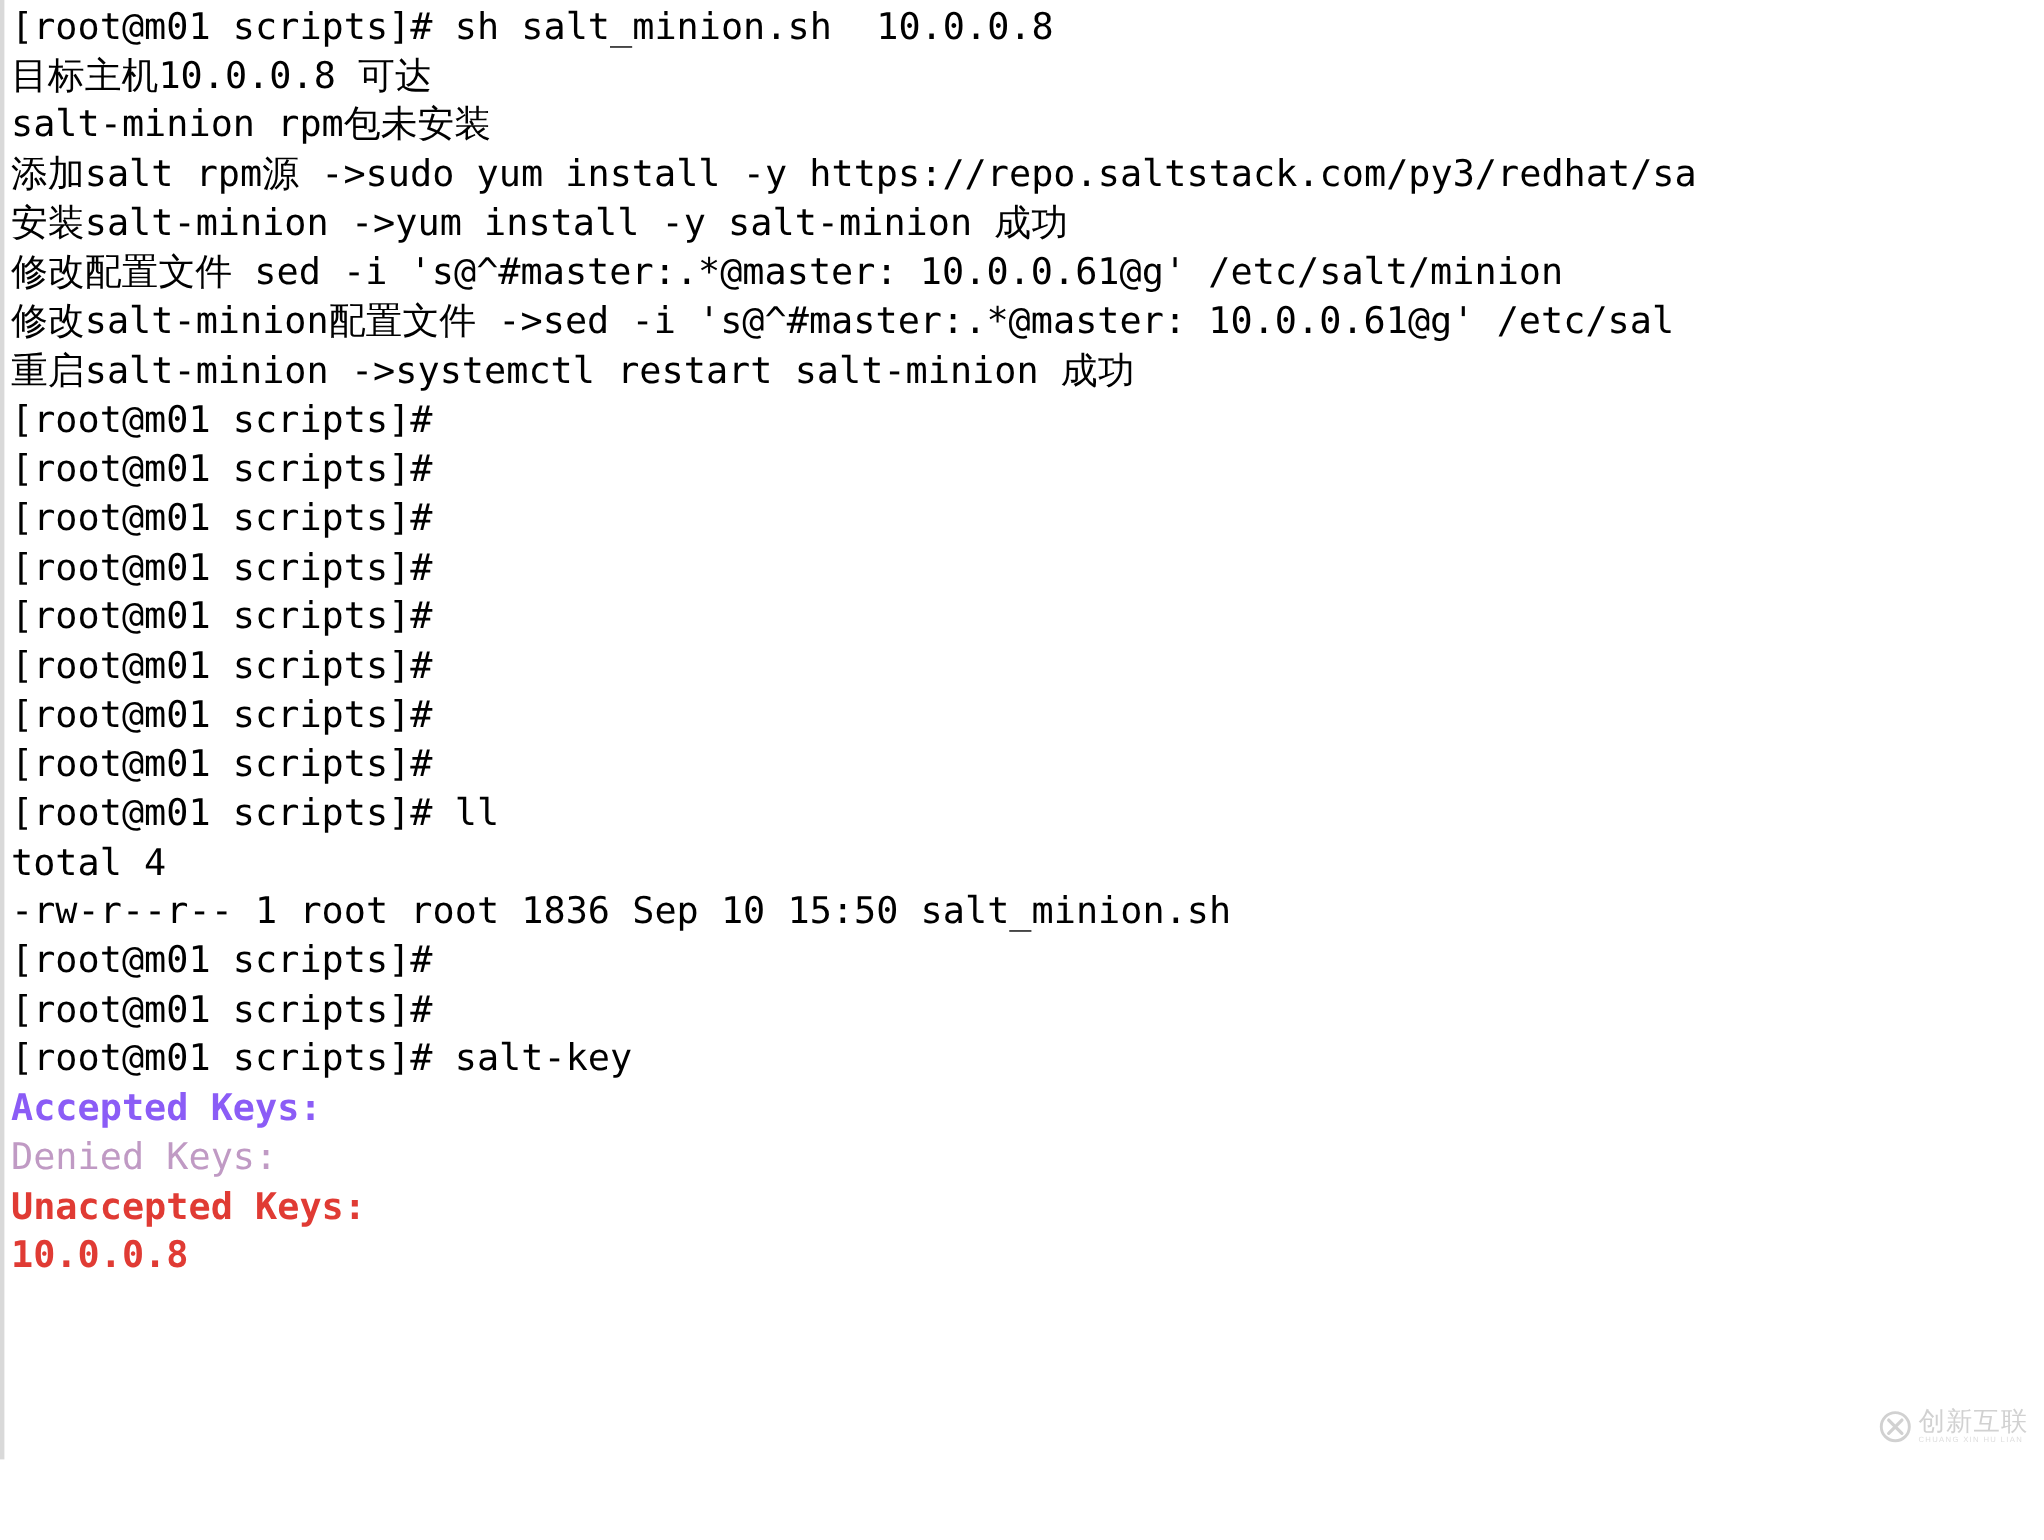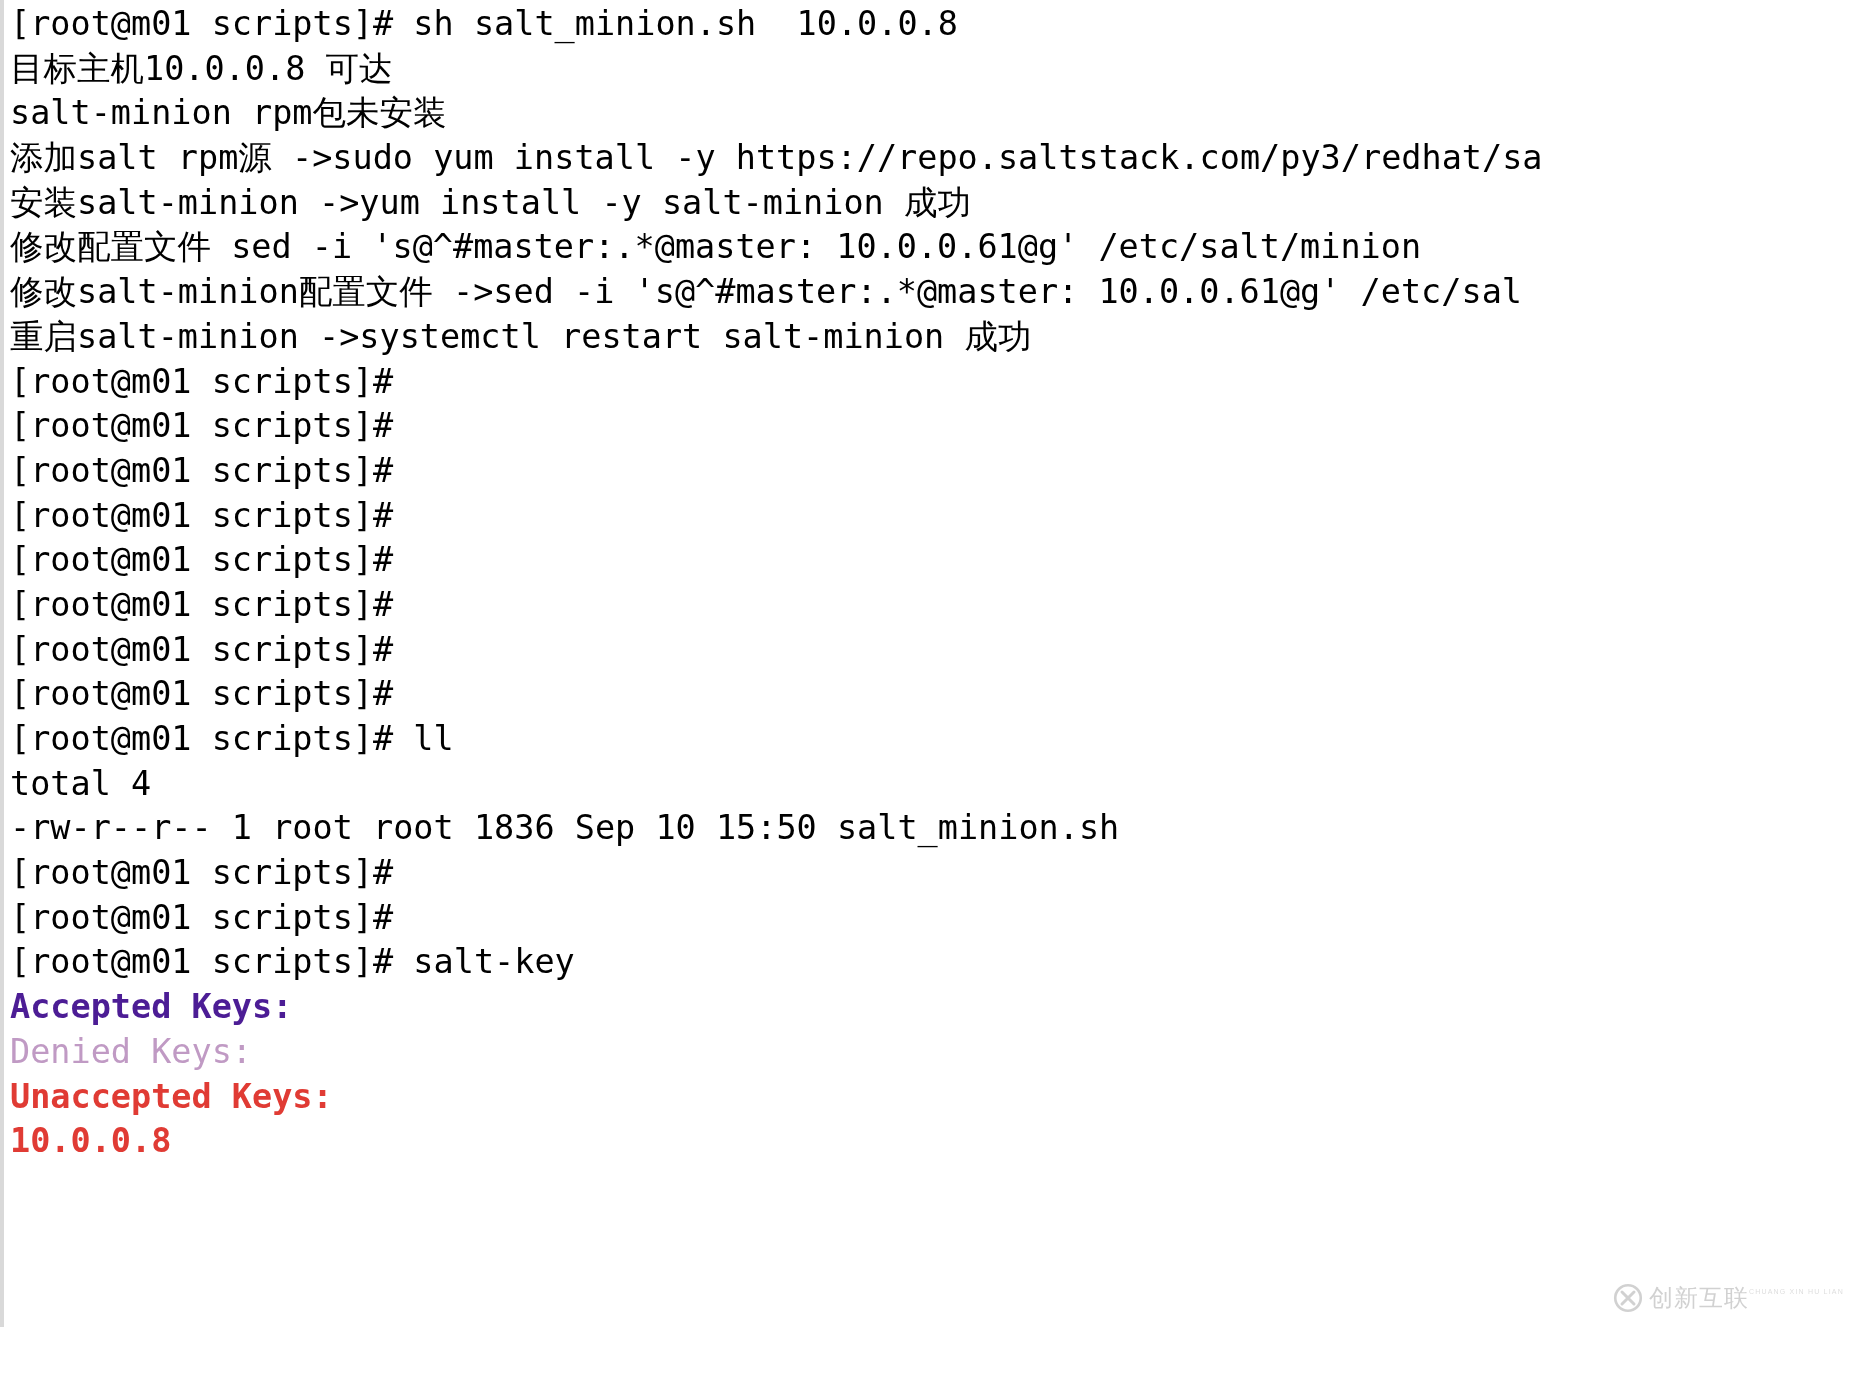--- a/index.html
+++ b/index.html
@@ -36,42 +36,42 @@
     white-space: pre;
   }
   .term-line {
     white-space: pre;
     height: 44.7px;
     line-height: 44.7px;
     overflow: hidden;
     letter-spacing: 0px;
   }
   .c-default { color: #000000; }
-  .c-green   { color: #4c1d95; font-weight: bold; }
+  .c-green   { color: #8b5cf6; font-weight: bold; }
   .c-purple  { color: #c09ac4; font-weight: normal; }
   .c-red     { color: #e03b34; font-weight: bold; }
   #watermark {
     position: absolute;
     right: 8px;
     bottom: 10px;
     display: flex;
     align-items: center;
     gap: 6px;
     opacity: 0.45;
     background: rgba(255,255,255,0.0);
     padding: 4px 6px;
   }
   #watermark .wm-logo {
     width: 30px;
     height: 30px;
     flex: 0 0 auto;
   }
   #watermark .wm-text {
     display: flex;
-    flex-direction: row;
+    flex-direction: column;
     line-height: 1;
   }
   #watermark .wm-cn {
     font-family: "DejaVu Sans", "Liberation Sans", sans-serif;
     font-size: 24px;
     color: #9a9a9a;
     letter-spacing: 1px;
   }
   #watermark .wm-en {
     font-family: "Liberation Sans", sans-serif;

